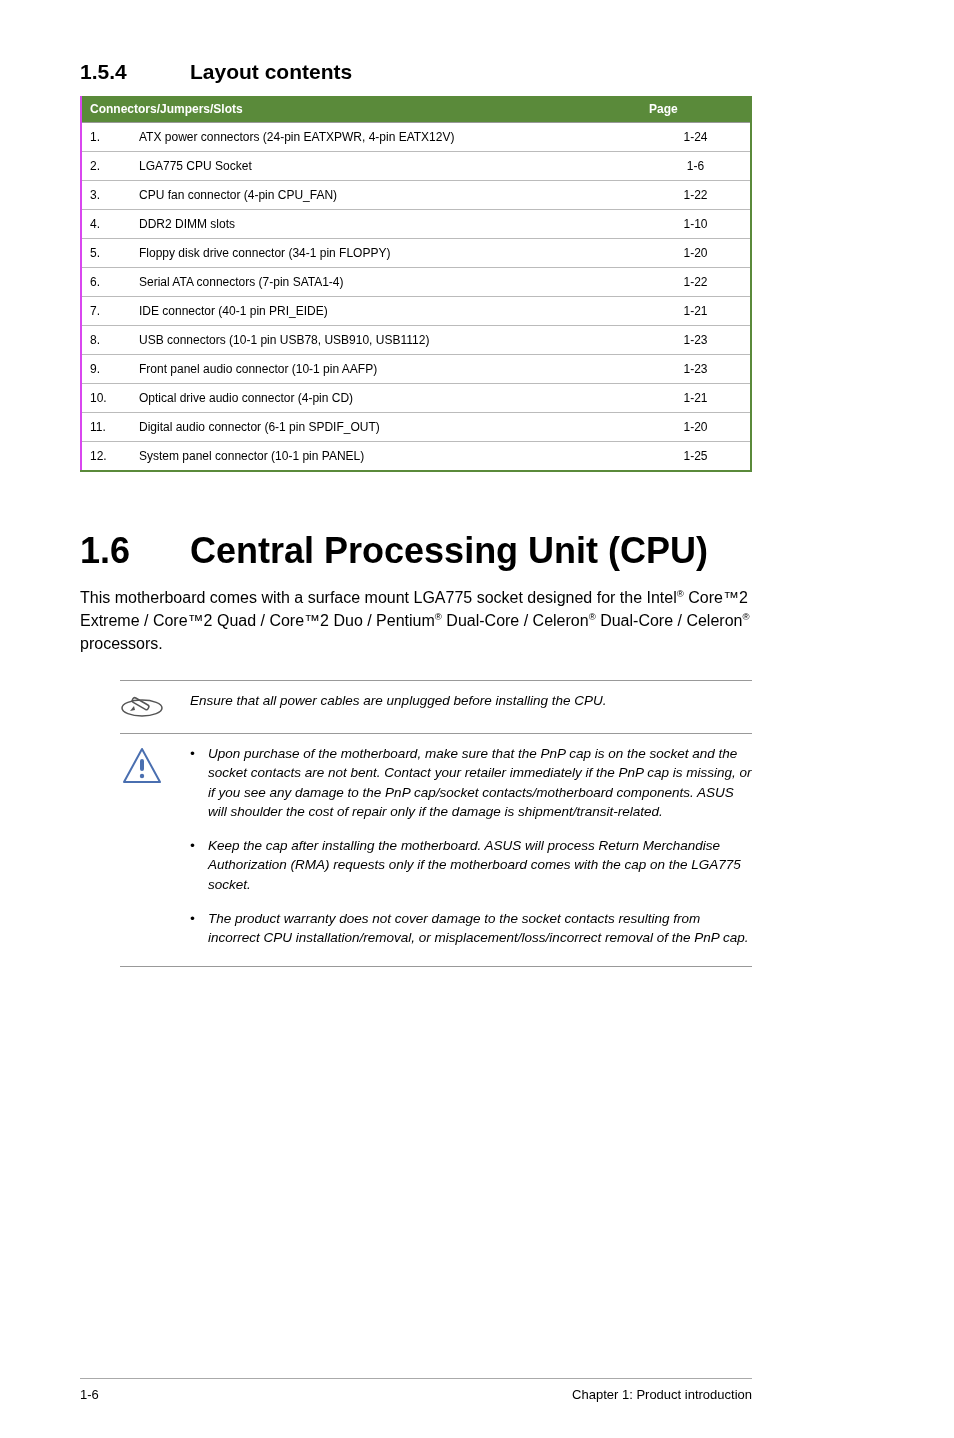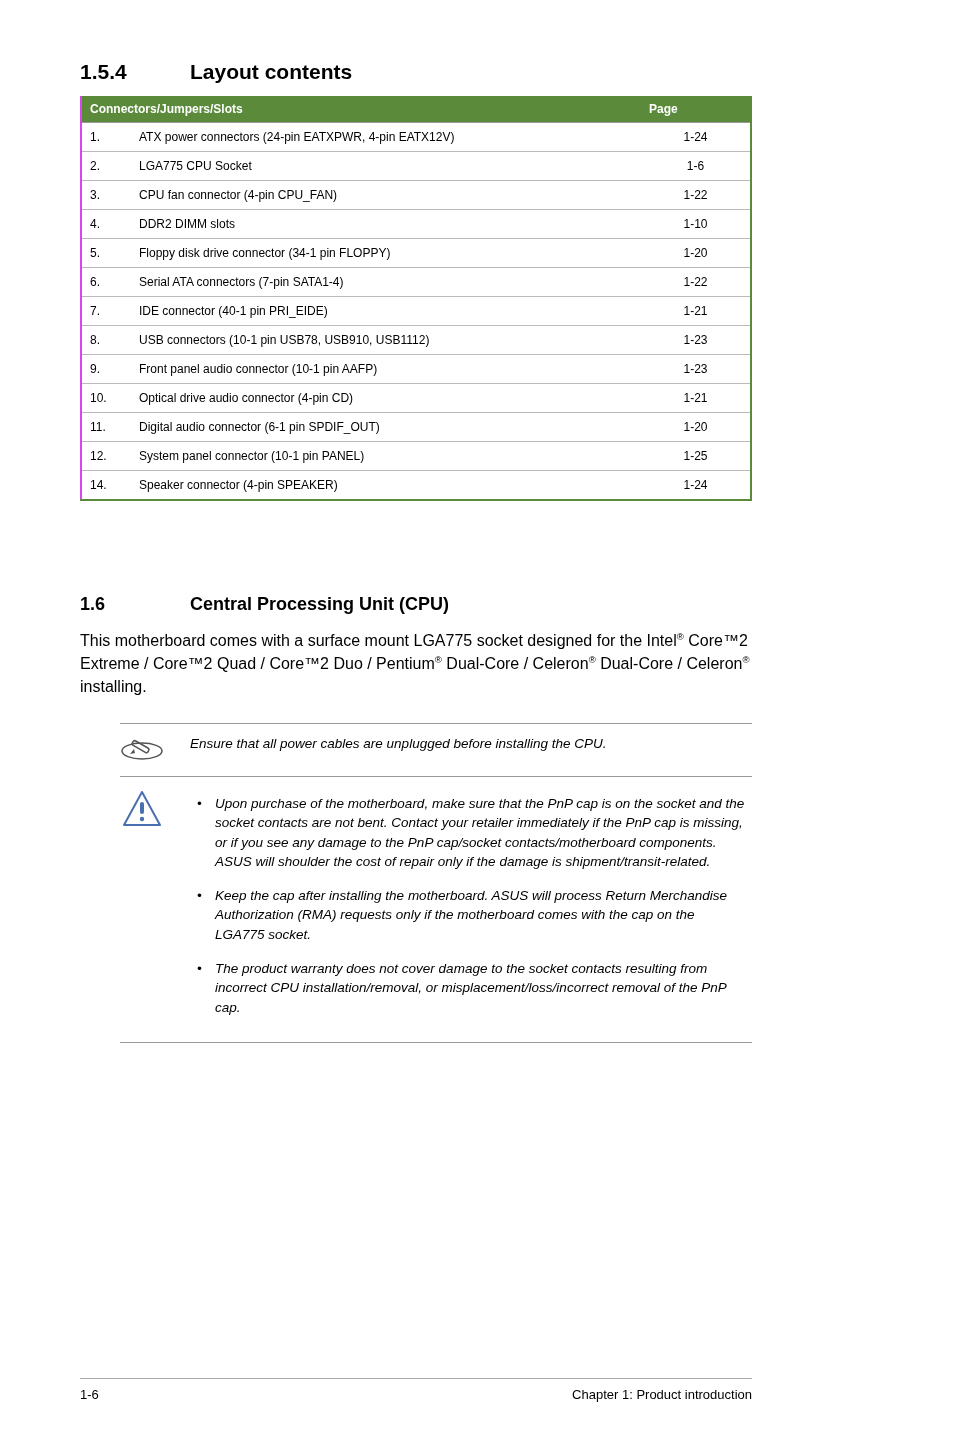--- a/index.html
+++ b/index.html
@@ -7,29 +7,29 @@
   .page { width: 832px; min-height: 1438px; padding: 60px 80px 40px 80px; position: relative; border-radius: 7px; }
   .subsection-heading { font-size: 21px; font-weight: bold; margin-bottom: 12px; }
   .subsection-heading .num { display: inline-block; width: 110px; }
   table.connectors { width: 100%; border-collapse: collapse; font-size: 12px; }
   table.connectors th { background: #5A8A3A; color: #fff; text-align: left; font-weight: bold; padding: 6px 8px; border-bottom: 1px solid #999; }
   table.connectors th.page-col { text-align: left; width: 110px; }
   table.connectors td { padding: 7px 8px; border-bottom: 1px solid #bbb; vertical-align: middle; }
   table.connectors td.num { width: 50px; }
   table.connectors td.page { text-align: center; width: 110px; }
   table.connectors { border-left: 2px solid #d946ef; border-right: 2px solid #5A8A3A; border-bottom: 2px solid #5A8A3A; }
-  .section-heading { font-size: 18px; font-weight: bold; margin-top: 93px; margin-bottom: 14px; }
+  .section-heading { font-size: 36px; font-weight: bold; margin-top: 58px; margin-bottom: 14px; }
   .section-heading .num { display: inline-block; width: 110px; }
   .intro { font-size: 16px; line-height: 1.45; margin-bottom: 24px; }
   .sup { font-size: 0.6em; vertical-align: super; }
   .note-block { display: flex; align-items: flex-start; border-top: 1px solid #999; border-bottom: 1px solid #999; padding: 10px 0; margin-left: 40px; margin-bottom: 6px; font-style: italic; }
   .note-block.last { border-top: none; border-bottom: 1px solid #999; padding-top: 4px; padding-bottom: 18px; }
   .note-icon { width: 50px; flex-shrink: 0; padding-top: 2px; }
   .note-text { font-size: 13.5px; line-height: 1.45; padding-left: 20px; flex: 1; }
-  ul.bullets { list-style: none; padding: 0; margin: 7px; }
+  ul.bullets { list-style: none; padding: 0; margin: 0; }
   ul.bullets li { position: relative; padding-left: 18px; margin-bottom: 14px; font-size: 13.5px; line-height: 1.45; }
   ul.bullets li:last-child { margin-bottom: 0; }
   ul.bullets li::before { content: "•"; position: absolute; left: 0; top: 0; }
   .footer { position: absolute; bottom: 36px; left: 80px; right: 80px; display: flex; justify-content: space-between; font-size: 13px; border-top: 1px solid #aaa; padding-top: 8px; }
   svg { display: block; }
 </style>
 </head>
 <body>
 
 <div class="page">
@@ -99,34 +99,29 @@
         <tr>
           <td class="num">11.</td>
           <td>Digital audio connector (6-1 pin SPDIF_OUT)</td>
           <td class="page">1-20</td>
         </tr>
         <tr>
           <td class="num">12.</td>
           <td>System panel connector (10-1 pin PANEL)</td>
           <td class="page">1-25</td>
         </tr>
-        <tr>
-          <td class="num">14.</td>
-          <td>Speaker connector (4-pin SPEAKER)</td>
-          <td class="page">1-24</td>
-        </tr>
       </tbody>
   </table>
 
   <h2 class="section-heading">
     <span class="num">1.6</span><span>Central Processing Unit (CPU)</span>
   </h2>
 
   <p class="intro">
-    <span>This motherboard comes with a surface mount LGA775 socket designed for the Intel</span><span class="sup">®</span><span> Core™2 Extreme / Core™2 Quad / Core™2 Duo / Pentium</span><span class="sup">®</span><span> Dual-Core / Celeron</span><span class="sup">®</span><span> Dual-Core / Celeron</span><span class="sup">®</span><span> installing.</span>
+    <span>This motherboard comes with a surface mount LGA775 socket designed for the Intel</span><span class="sup">®</span><span> Core™2 Extreme / Core™2 Quad / Core™2 Duo / Pentium</span><span class="sup">®</span><span> Dual-Core / Celeron</span><span class="sup">®</span><span> Dual-Core / Celeron</span><span class="sup">®</span><span> processors.</span>
   </p>
 
   <div class="note-block">
     <div class="note-icon">
       <svg width="44" height="30" viewBox="0 0 44 30">
         <ellipse cx="22" cy="15" rx="20" ry="8" fill="none" stroke="#555" stroke-width="1.5"></ellipse>
         <rect x="14" y="4" width="18" height="5" rx="2" fill="none" stroke="#555" stroke-width="1.5" transform="rotate(30 14 4)"></rect>
         <polygon points="10,18 14,13 15,17" fill="#555"></polygon>
       </svg>
     </div>

